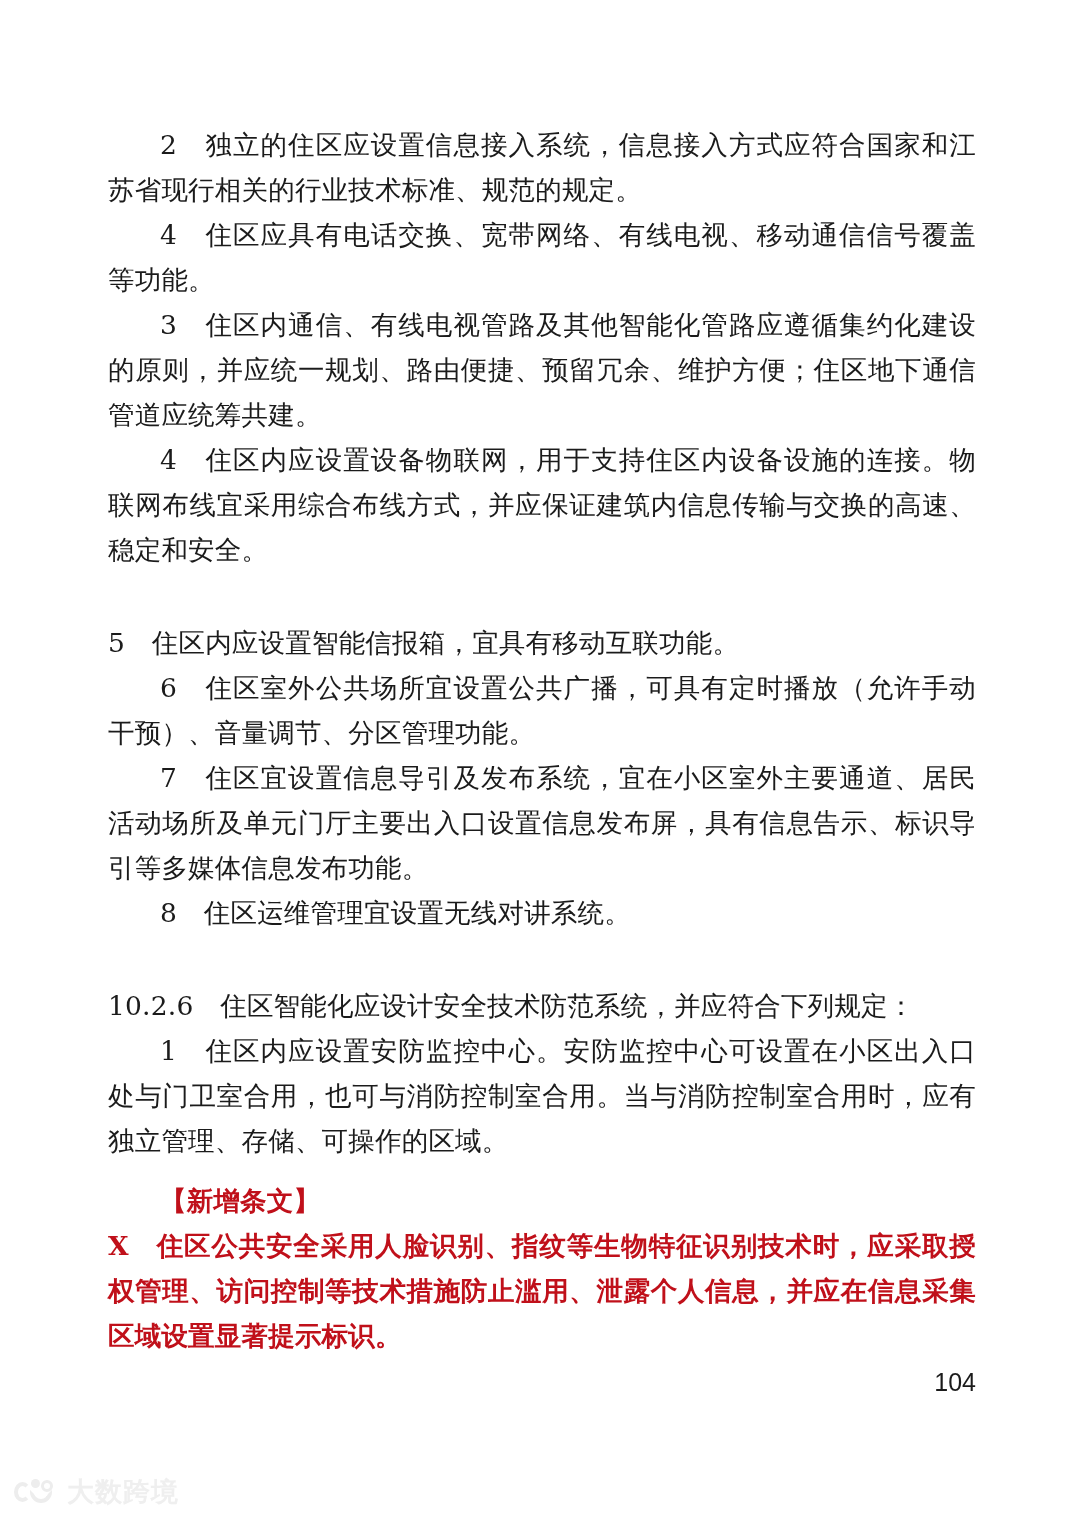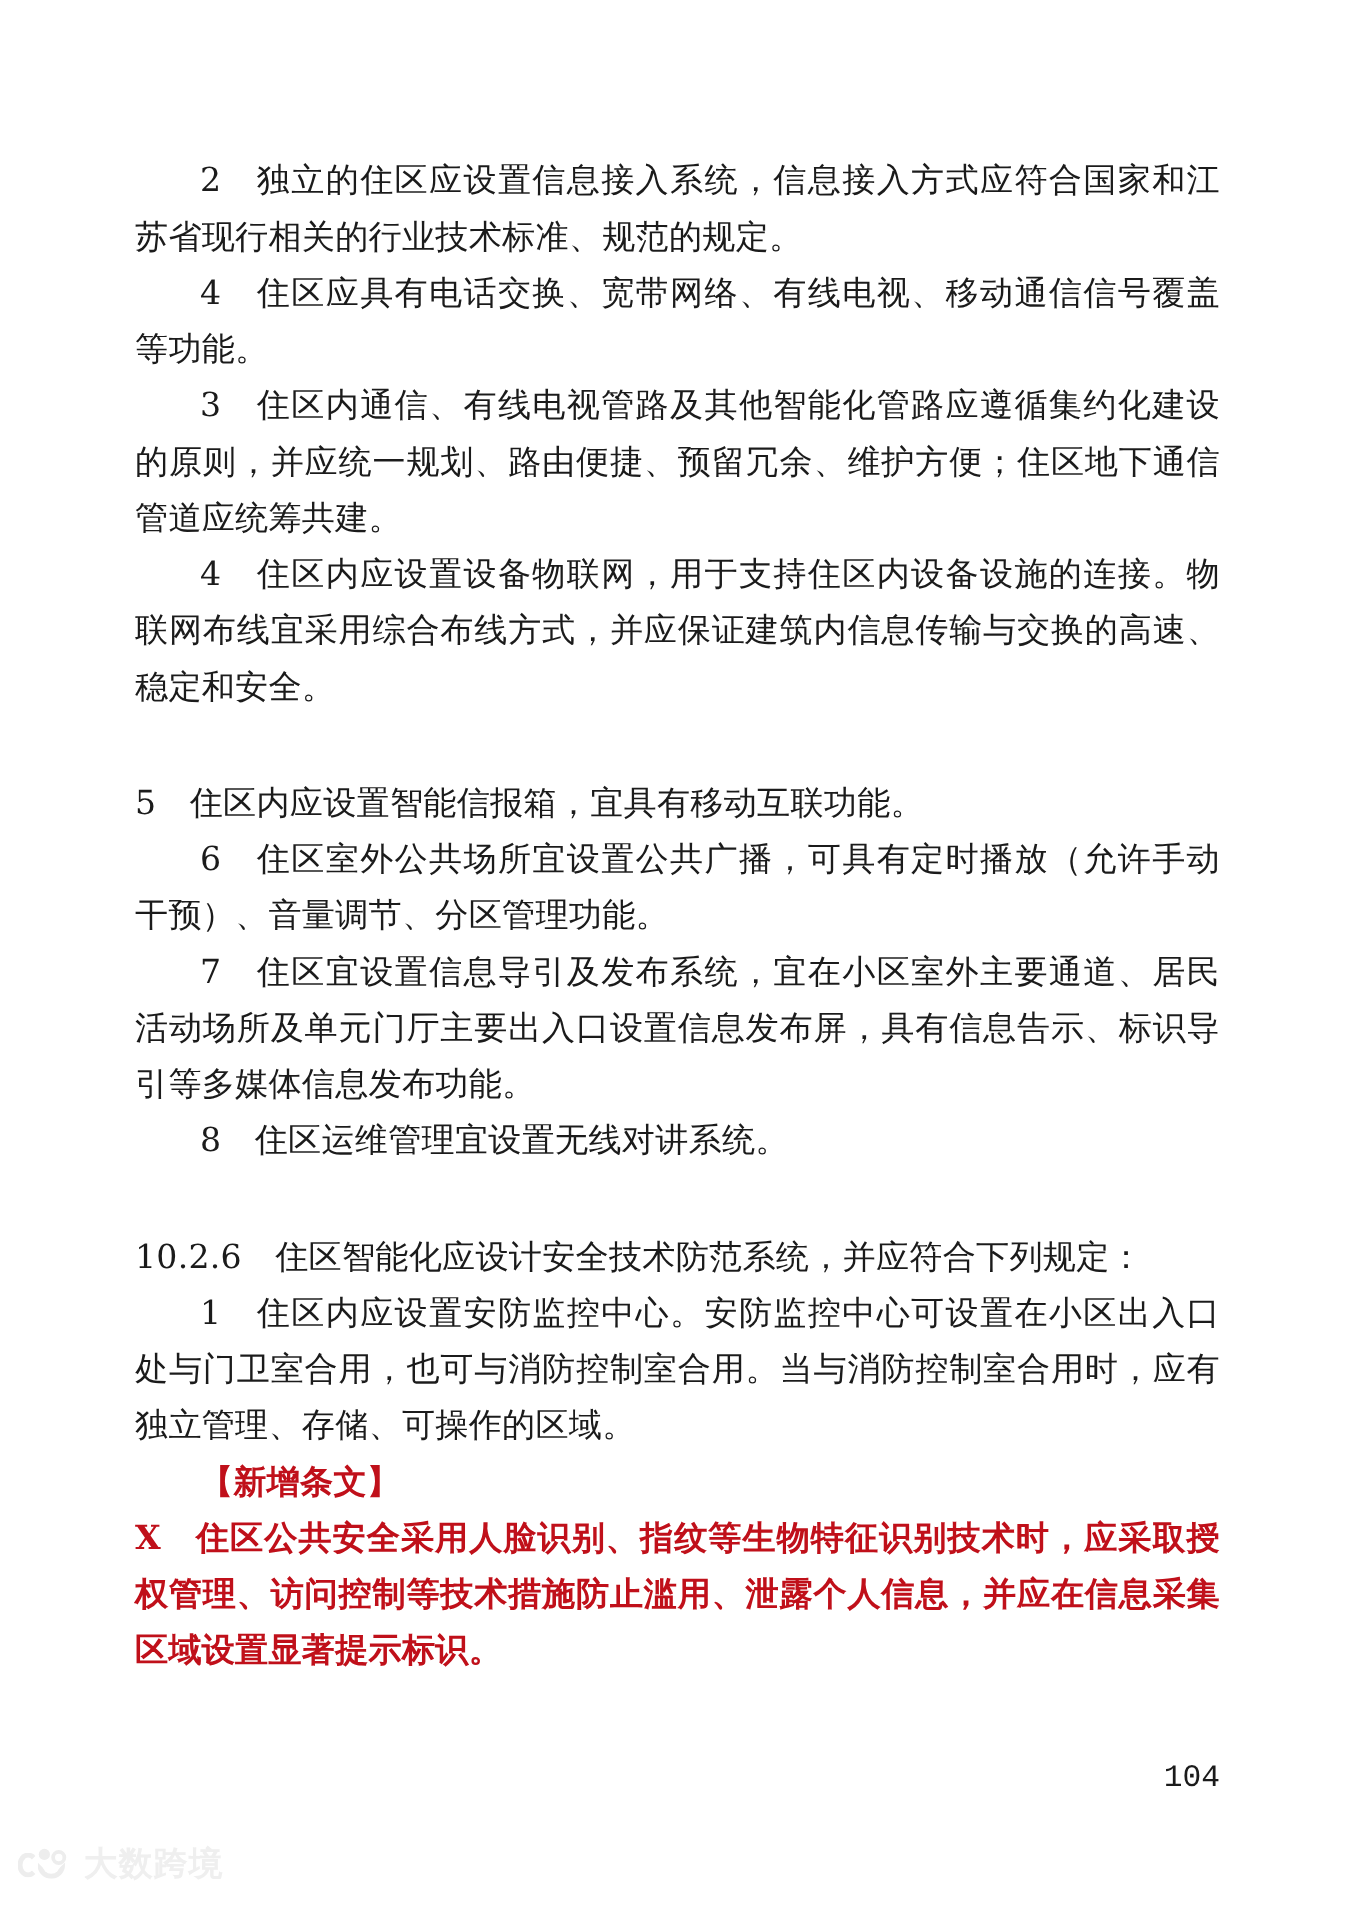--- a/index.html
+++ b/index.html
@@ -53,30 +53,31 @@
 
   .para.red {
     color: #c0101a;
     font-weight: bold;
   }
 
   .para.red-head {
     color: #c0101a;
     font-weight: bold;
     text-indent: 52px;
+    margin-top: 15px;
   }
 
   
   .page-number {
     position: absolute;
     right: 104px;
-    top: 1408px;
+    top: 1368px;
     font-size: 25px;
     color: #1b1b1b;
-    font-family: Liberation Mono, monospace;
+    font-family: Liberation Sans, sans-serif;
   }
 
   
   .watermark {
     position: absolute;
     left: 14px;
     top: 1478px;
     display: flex;
     align-items: center;
     gap: 9px;

